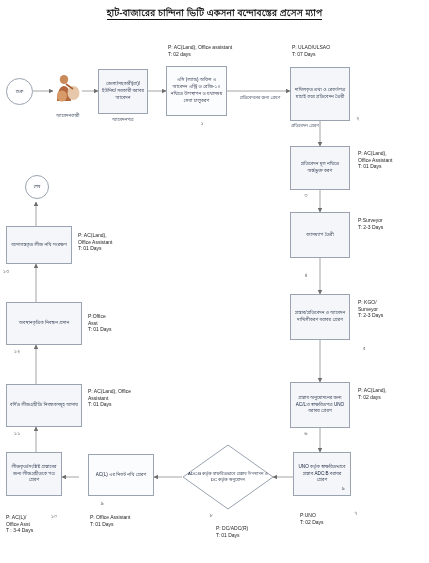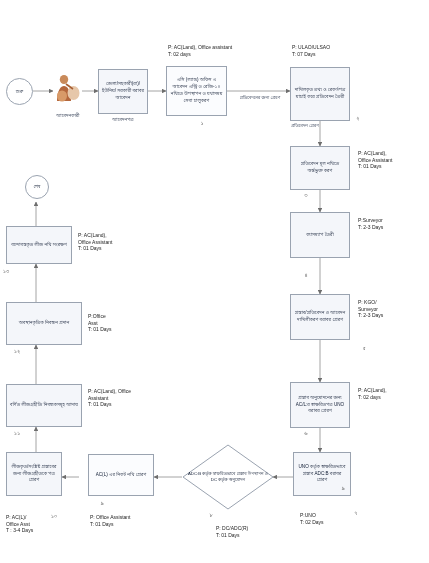--- a/index.html
+++ b/index.html
@@ -63,20 +63,23 @@
   }
 
   
   .applicant{position:absolute;}
 </style>
 </head>
 <body>
 
 <div id="canvas">
 
+  <div class="title">
+    <span>হাট-বাজারের চান্দিনা ভিটি একসনা বন্দোবস্তের প্রসেস ম্যাপ</span>
+  </div>
 
   <svg width="429" height="563" style="position:absolute;left:0;top:0;">
     <defs>
       <marker id="arr" viewBox="0 0 10 10" refX="9" refY="5" markerWidth="5" markerHeight="5" orient="auto-start-reverse">
         <path d="M 0 0 L 10 5 L 0 10 z" fill="#6e6e6e"></path>
       </marker>
     </defs>
     <g stroke="#9a9a9a" stroke-width="0.9" fill="none" marker-end="url(#arr)">
 
       <line x1="33" y1="91" x2="53" y2="91"></line>

